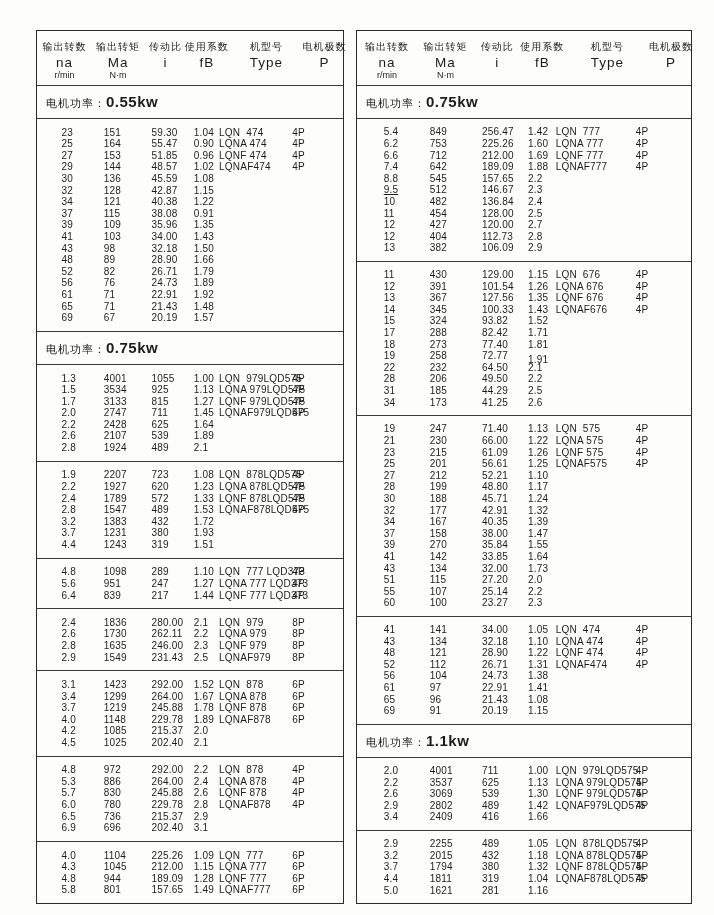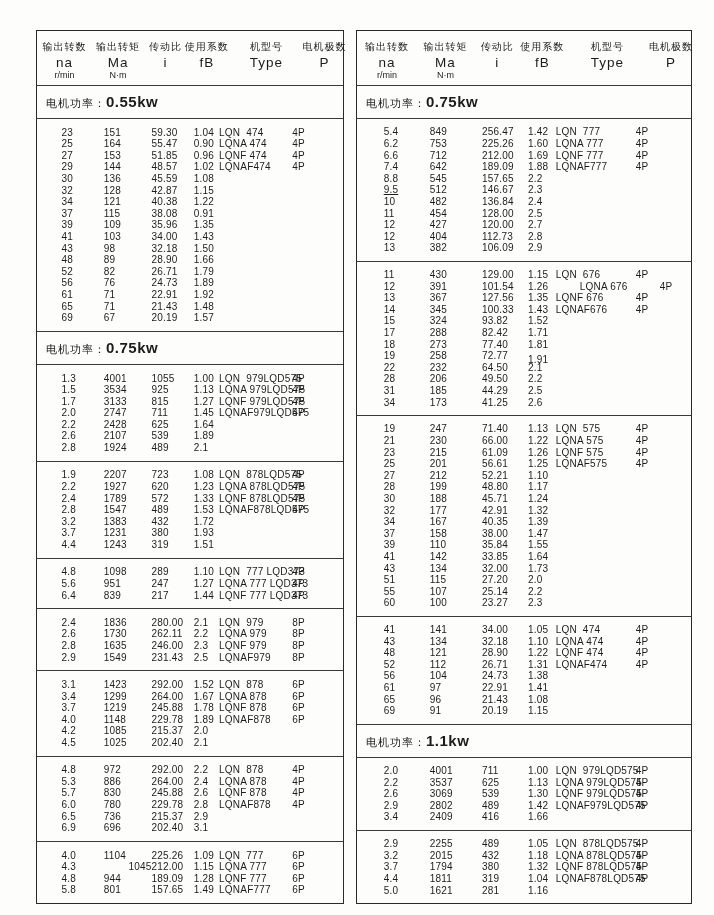--- a/index.html
+++ b/index.html
@@ -483,21 +483,21 @@
         <div class="row">
           <span class="cell" style="width: 15%;">4.0</span>
           <span class="cell" style="width: 17%;">1104</span>
           <span class="cell" style="width: 15%;">225.26</span>
           <span class="cell" style="width: 9%;">1.09</span>
           <span class="cell" style="width: 26%;">LQN  777</span>
           <span class="cell" style="width: 10%;">6P</span>
         </div>
         <div class="row">
           <span class="cell" style="width: 15%;">4.3</span>
-          <span class="cell" style="width: 17%; text-align: right;">1045</span>
+          <span class="cell" style="width: 17%;">1045</span>
           <span class="cell" style="width: 15%;">212.00</span>
           <span class="cell" style="width: 9%;">1.15</span>
           <span class="cell" style="width: 26%;">LQNA 777</span>
           <span class="cell" style="width: 10%;">6P</span>
         </div>
         <div class="row">
           <span class="cell" style="width: 15%;">4.8</span>
           <span class="cell" style="width: 17%;">944</span>
           <span class="cell" style="width: 15%;">189.09</span>
           <span class="cell" style="width: 9%;">1.28</span>
@@ -644,21 +644,21 @@
           <span class="cell" style="width: 15%;">129.00</span>
           <span class="cell" style="width: 9%;">1.15</span>
           <span class="cell" style="width: 26%;">LQN  676</span>
           <span class="cell" style="width: 10%;">4P</span>
         </div>
         <div class="row">
           <span class="cell" style="width: 15%;">12</span>
           <span class="cell" style="width: 17%;">391</span>
           <span class="cell" style="width: 15%;">101.54</span>
           <span class="cell" style="width: 9%;">1.26</span>
-          <span class="cell" style="width: 26%; margin-left: 24px;">LQNA 676</span>
+          <span class="cell" style="width: 26%;">LQNA 676</span>
           <span class="cell" style="width: 10%;">4P</span>
         </div>
         <div class="row">
           <span class="cell" style="width: 15%;">13</span>
           <span class="cell" style="width: 17%;">367</span>
           <span class="cell" style="width: 15%;">127.56</span>
           <span class="cell" style="width: 9%;">1.35</span>
           <span class="cell" style="width: 26%;">LQNF 676</span>
           <span class="cell" style="width: 10%;">4P</span>
         </div>
@@ -811,21 +811,21 @@
         <div class="row">
           <span class="cell" style="width: 15%;">37</span>
           <span class="cell" style="width: 17%;">158</span>
           <span class="cell" style="width: 15%;">38.00</span>
           <span class="cell" style="width: 9%;">1.47</span>
           <span class="cell" style="width: 26%;"></span>
           <span class="cell" style="width: 10%;"></span>
         </div>
         <div class="row">
           <span class="cell" style="width: 15%;">39</span>
-          <span class="cell" style="width: 17%;">110</span>
+          <span class="cell" style="width: 17%;">270</span>
           <span class="cell" style="width: 15%;">35.84</span>
           <span class="cell" style="width: 9%;">1.55</span>
           <span class="cell" style="width: 26%;"></span>
           <span class="cell" style="width: 10%;"></span>
         </div>
         <div class="row">
           <span class="cell" style="width: 15%;">41</span>
           <span class="cell" style="width: 17%;">142</span>
           <span class="cell" style="width: 15%;">33.85</span>
           <span class="cell" style="width: 9%;">1.64</span>

